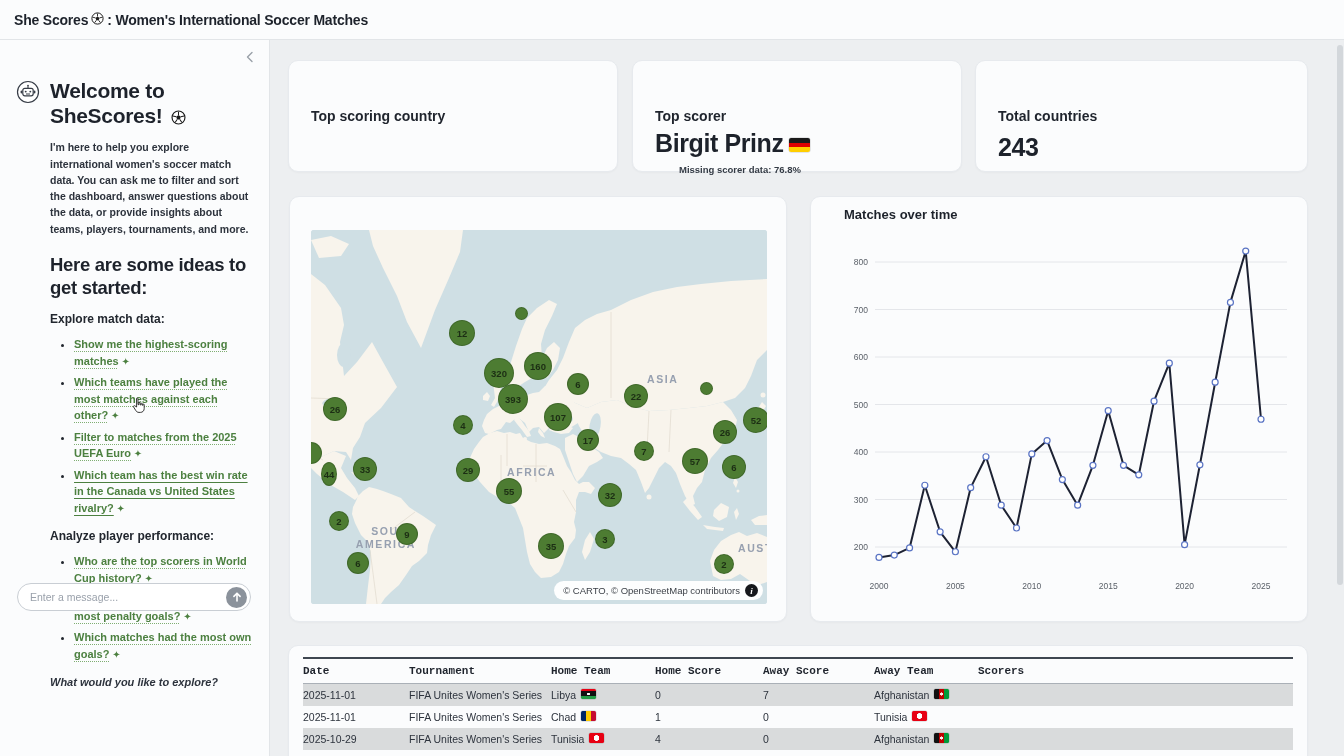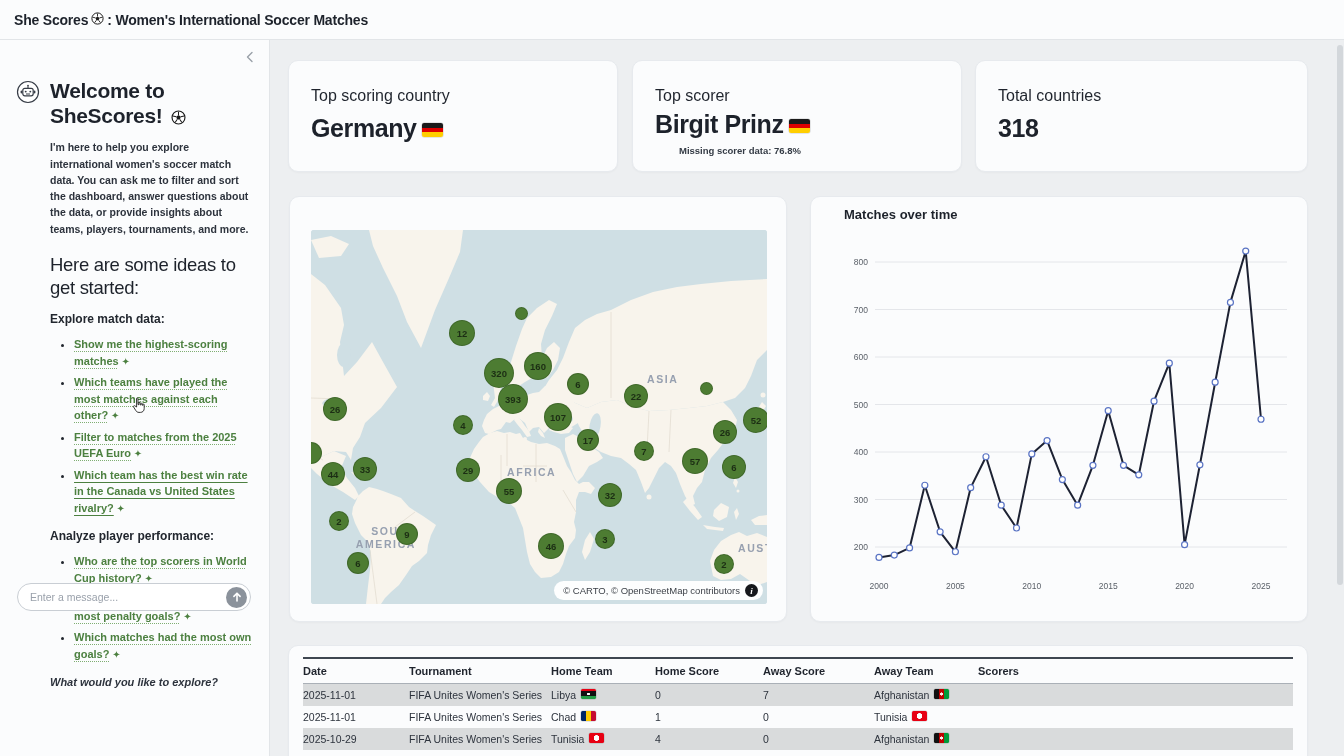--- a/index.html
+++ b/index.html
@@ -21,21 +21,21 @@
   
   .sidebar {
     position:absolute; left:0; top:40px; width:270px; height:716px;
     background:#fbfcfd; border-right:1px solid #e2e5e8;
   }
   .collapse-btn { position:absolute; top:10px; right:8px; width:18px; height:18px; cursor:pointer; }
   .robot-badge { position:absolute; left:16px; top:40px; }
   .side-inner { position:absolute; left:50px; top:38px; width:202px; }
   .welcome-title { font-size:21px; font-weight:bold; line-height:1.2; letter-spacing:-0.3px; color:#1d222b; }
   .intro { margin-top:9px; font-size:10.5px; line-height:1.55; color:#2d333d; font-weight:bold; }
-  .ideas-heading { margin-top:16px; font-size:18.5px; font-weight:normal; line-height:1.25; letter-spacing:-0.3px; color:#1d222b; }
+  .ideas-heading { margin-top:16px; font-size:18.5px; font-weight:bold; line-height:1.25; letter-spacing:-0.3px; color:#1d222b; }
   .section-label { margin-top:13px; font-size:12px; font-weight:bold; color:#22272f; }
   .idea-list { margin:10px 0 0 0; padding-left:24px; }
   .idea-list li { font-size:11px; line-height:1.5; margin-bottom:5px; color:#3a4max049; }
   .idea-link {
     color:#4c8040; font-weight:bold; cursor:pointer;
     text-decoration:underline dotted 1px; text-decoration-color:#7fae72; text-underline-offset:3px;
   }
   .idea-link.hovered { text-decoration:underline solid 1px; text-decoration-color:#4c8040; }
   .sparkle { color:#4c8040; font-size:10px; }
   .prompt-line { margin-top:14px; font-size:11px; font-weight:bold; color:#2d333d;font-style:italic; }
@@ -52,21 +52,21 @@
     position:absolute; right:3px; top:2.5px; width:21px; height:21px; border-radius:50%;
     background:#8b929b; display:flex; align-items:center; justify-content:center; cursor:pointer;
   }
   .hand-cursor { position:absolute; left:131px; top:357px; z-index:20; pointer-events:none; }
   
   .card {
     position:absolute; background:#fbfcfd; border:1px solid #e7eaee; border-radius:10px;
     box-shadow:0 1px 2px rgba(20,30,40,0.03);
   }
   .stat-card { padding:26px 22px; }
-  .stat-label { font-size:16px; font-weight:normal; color:#1f242d; }
+  .stat-label { font-size:14px; font-weight:bold; color:#1f242d;margin-top:21px; }
   .stat-value { margin-top:9px; font-size:25px; font-weight:bold; letter-spacing:-0.4px; color:#1d222b; }
   .stat-note { margin-top:6px; font-size:9.5px; font-weight:bold; color:#343b45;margin-left:24px; }
   
   .flag { display:inline-block; width:15px; height:10px; border-radius:1.5px; vertical-align:0px;
           margin-left:5px; box-shadow:0 0 0 0.5px rgba(0,0,0,0.18); }
   .flag-lg { width:21px; height:14px; vertical-align:0px; border-radius:2px; }
   .flag-de { background:linear-gradient(#1a1a1a 0 33%, #dd0000 33% 66%, #ffce00 66%); }
   .flag-ly { background:radial-gradient(circle at 50% 50%, #fff 0 1.1px, transparent 1.4px),
              linear-gradient(#e70013 0 25%, #111 25% 75%, #239e46 75%); }
   .flag-td { background:linear-gradient(90deg,#002664 0 33%, #fecb00 33% 66%, #c60c30 66%); }
@@ -90,21 +90,21 @@
   .info-circle {
     width:13px; height:13px; border-radius:50%; background:#16181c; color:#fff;
     font-family:"Liberation Serif",serif; font-style:italic; font-weight:bold; font-size:9px;
     display:flex; align-items:center; justify-content:center; cursor:pointer;
   }
   
   .chart-title { position:absolute; left:33px; top:10px; font-size:13px; font-weight:bold; color:#1d222b; }
   
   .table-card { padding:11px 14px; }
   table.matches { width:100%; border-collapse:collapse; table-layout:fixed; }
-  table.matches thead tr { border-top:2px solid #3f4751; }
+  table.matches thead tr { border-top:2px solid #3f4751;font-family:Liberation Mono, monospace; }
   table.matches th {
     text-align:left; font-size:11px; font-weight:bold; color:#1f242d;
     padding:6px 4px 6px 0; border-bottom:1px solid #aab0b7; cursor:pointer;
   }
   table.matches td { font-size:10.5px; color:#2d333d; padding:5px 4px 5px 0; height:20px; }
   table.matches tbody tr.stripe { background:#d9dbdc; }
   
   .scrollbar-track { position:absolute; right:1px; top:41px; width:6px; height:714px; }
   .scrollbar-thumb { position:absolute; right:0; top:4px; width:6px; height:540px; border-radius:3px; background:#d3d7db; }
 </style>
@@ -185,30 +185,29 @@
 
   <div class="hand-cursor">
     <svg width="16" height="18" viewBox="0 0 16 18">
       <path d="M5.6 1.6 C5.6 0.8 7 0.8 7 1.6 L7 7.6 L7.9 7.7 L7.9 6 C7.9 5.2 9.2 5.2 9.2 6 L9.2 7.9 L10.1 8 L10.1 6.7 C10.1 6 11.3 6 11.3 6.7 L11.3 8.2 L12.1 8.3 L12.1 7.5 C12.1 6.9 13.2 6.9 13.2 7.5 L13.2 11.6 C13.2 13.8 11.6 15.4 9.4 15.4 L8 15.4 C6.4 15.4 5.4 14.6 4.7 13.4 L2.6 10 C2.1 9.2 3 8.3 3.8 8.8 L5.6 10 Z" fill="#fff" stroke="#222" stroke-width="0.9" stroke-linejoin="round"></path>
     </svg>
   </div>
 </div>
 
 <div class="card stat-card" style="left:288px; top:60px; width:330px; height:112px;">
   <div class="stat-label">Top scoring country</div>
-  <div class="stat-value"><span>Germany</span><span class="flag flag-lg flag-de"></span></div>
 </div>
 <div class="card stat-card" style="left:632px; top:60px; width:330px; height:112px;">
   <div class="stat-label">Top scorer</div>
   <div class="stat-value" style="margin-top:5px;"><span>Birgit Prinz</span><span class="flag flag-lg flag-de"></span></div>
   <div class="stat-note">Missing scorer data: 76.8%</div>
 </div>
 <div class="card stat-card" style="left:975px; top:60px; width:333px; height:112px;">
   <div class="stat-label">Total countries</div>
-  <div class="stat-value">318</div>
+  <div class="stat-value">243</div>
 </div>
 
 <div class="card" style="left:289px; top:196px; width:498px; height:426px;">
   <div class="map-frame" id="map-frame">
     <svg width="456" height="374" viewBox="0 0 456 374">
       <rect width="456" height="374" fill="#cfdfe4"></rect>
       <g fill="#f8f4ec" stroke="none">
 
         <path d="M58,0 L152,0 L149,22 L138,48 L124,80 L110,118 L96,92 L86,66 L72,38 L62,16 Z"></path>
 
@@ -310,26 +309,26 @@
         <div class="cluster" style="width: 26px; height: 26px; left: 432px; top: 177px;">52</div>
         <div class="cluster" style="width: 24px; height: 24px; left: 402px; top: 190px;">26</div>
         <div class="cluster" style="width: 20px; height: 20px; left: 142px; top: 185px;">4</div>
         <div class="cluster" style="width: 22px; height: 22px; left: 266px; top: 199px;">17</div>
         <div class="cluster" style="width: 20px; height: 20px; left: 323px; top: 211px;">7</div>
         <div class="cluster" style="width: 26px; height: 26px; left: 371px; top: 218px;">57</div>
         <div class="cluster" style="width: 24px; height: 24px; left: 411px; top: 225px;">6</div>
         <div class="cluster" style="width: 24px; height: 24px; left: 145px; top: 228px;">29</div>
         <div class="cluster" style="width: 26px; height: 26px; left: 185px; top: 248px;">55</div>
         <div class="cluster" style="width: 24px; height: 24px; left: 241px; top: 253px; margin-left: 46px;">32</div>
-        <div class="cluster" style="width: 24px; height: 24px; left: 10px; top: 232px;">44</div>
+        <div class="cluster" style="width: 16px; height: 24px; left: 10px; top: 232px;">44</div>
         <div class="cluster" style="width: 24px; height: 24px; left: 42px; top: 227px;">33</div>
         <div class="cluster" style="width: 22px; height: 22px; left: -11px; top: 212px;"></div>
         <div class="cluster" style="width: 20px; height: 20px; left: 18px; top: 281px;">2</div>
         <div class="cluster" style="width: 22px; height: 22px; left: 85px; top: 293px;">9</div>
-        <div class="cluster" style="width: 26px; height: 26px; left: 227px; top: 303px;">46</div>
+        <div class="cluster" style="width: 26px; height: 26px; left: 227px; top: 303px;">35</div>
         <div class="cluster" style="width: 20px; height: 20px; left: 284px; top: 299px;">3</div>
         <div class="cluster" style="width: 22px; height: 22px; left: 36px; top: 322px;">6</div>
         <div class="cluster" style="width: 20px; height: 20px; left: 403px; top: 324px;">2</div>
       </div>
     <div class="attribution">
       <span>© CARTO, © OpenStreetMap contributors</span>
       <span class="info-circle">i</span>
     </div>
   </div>
 </div>

